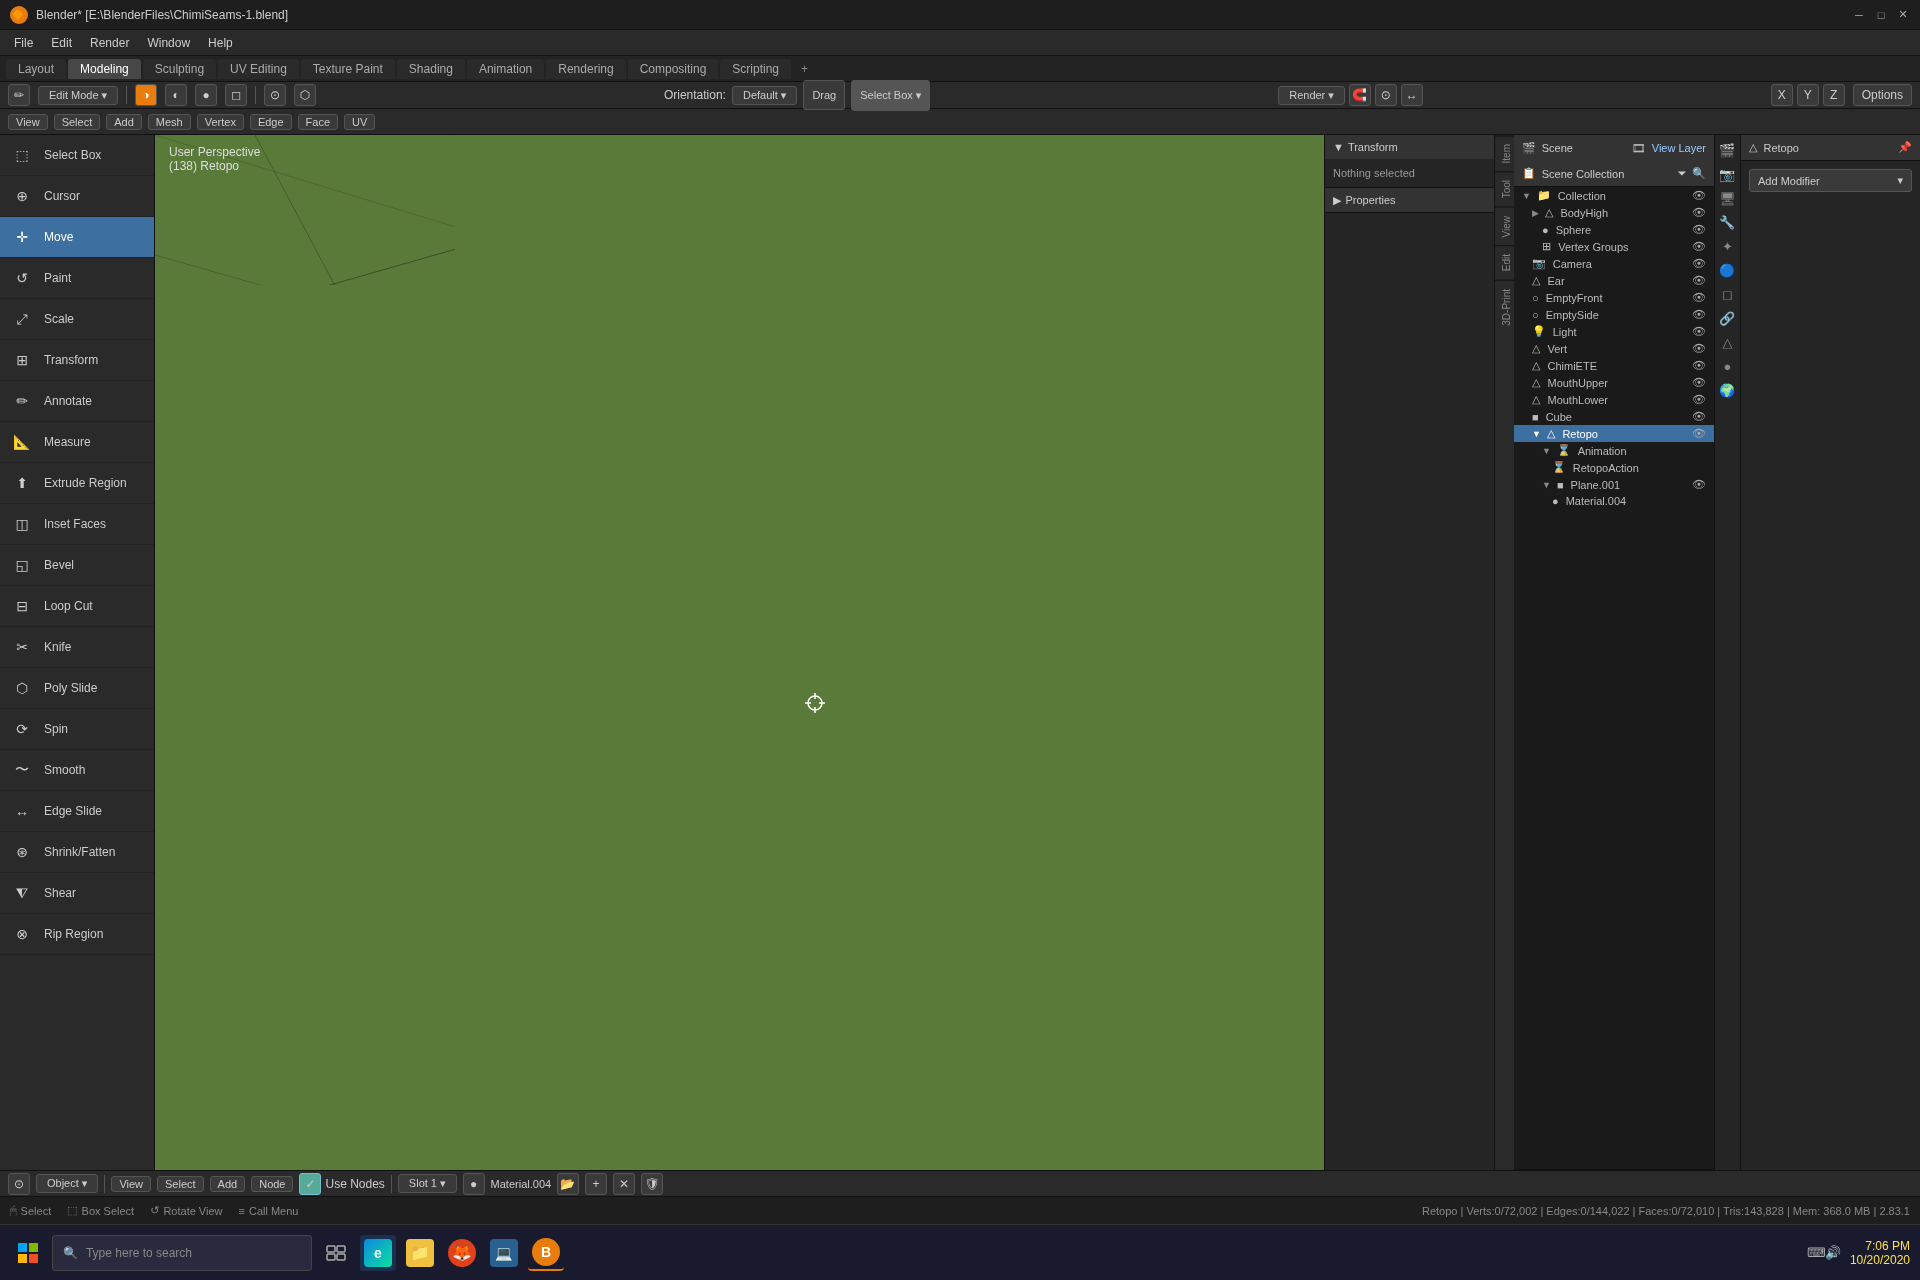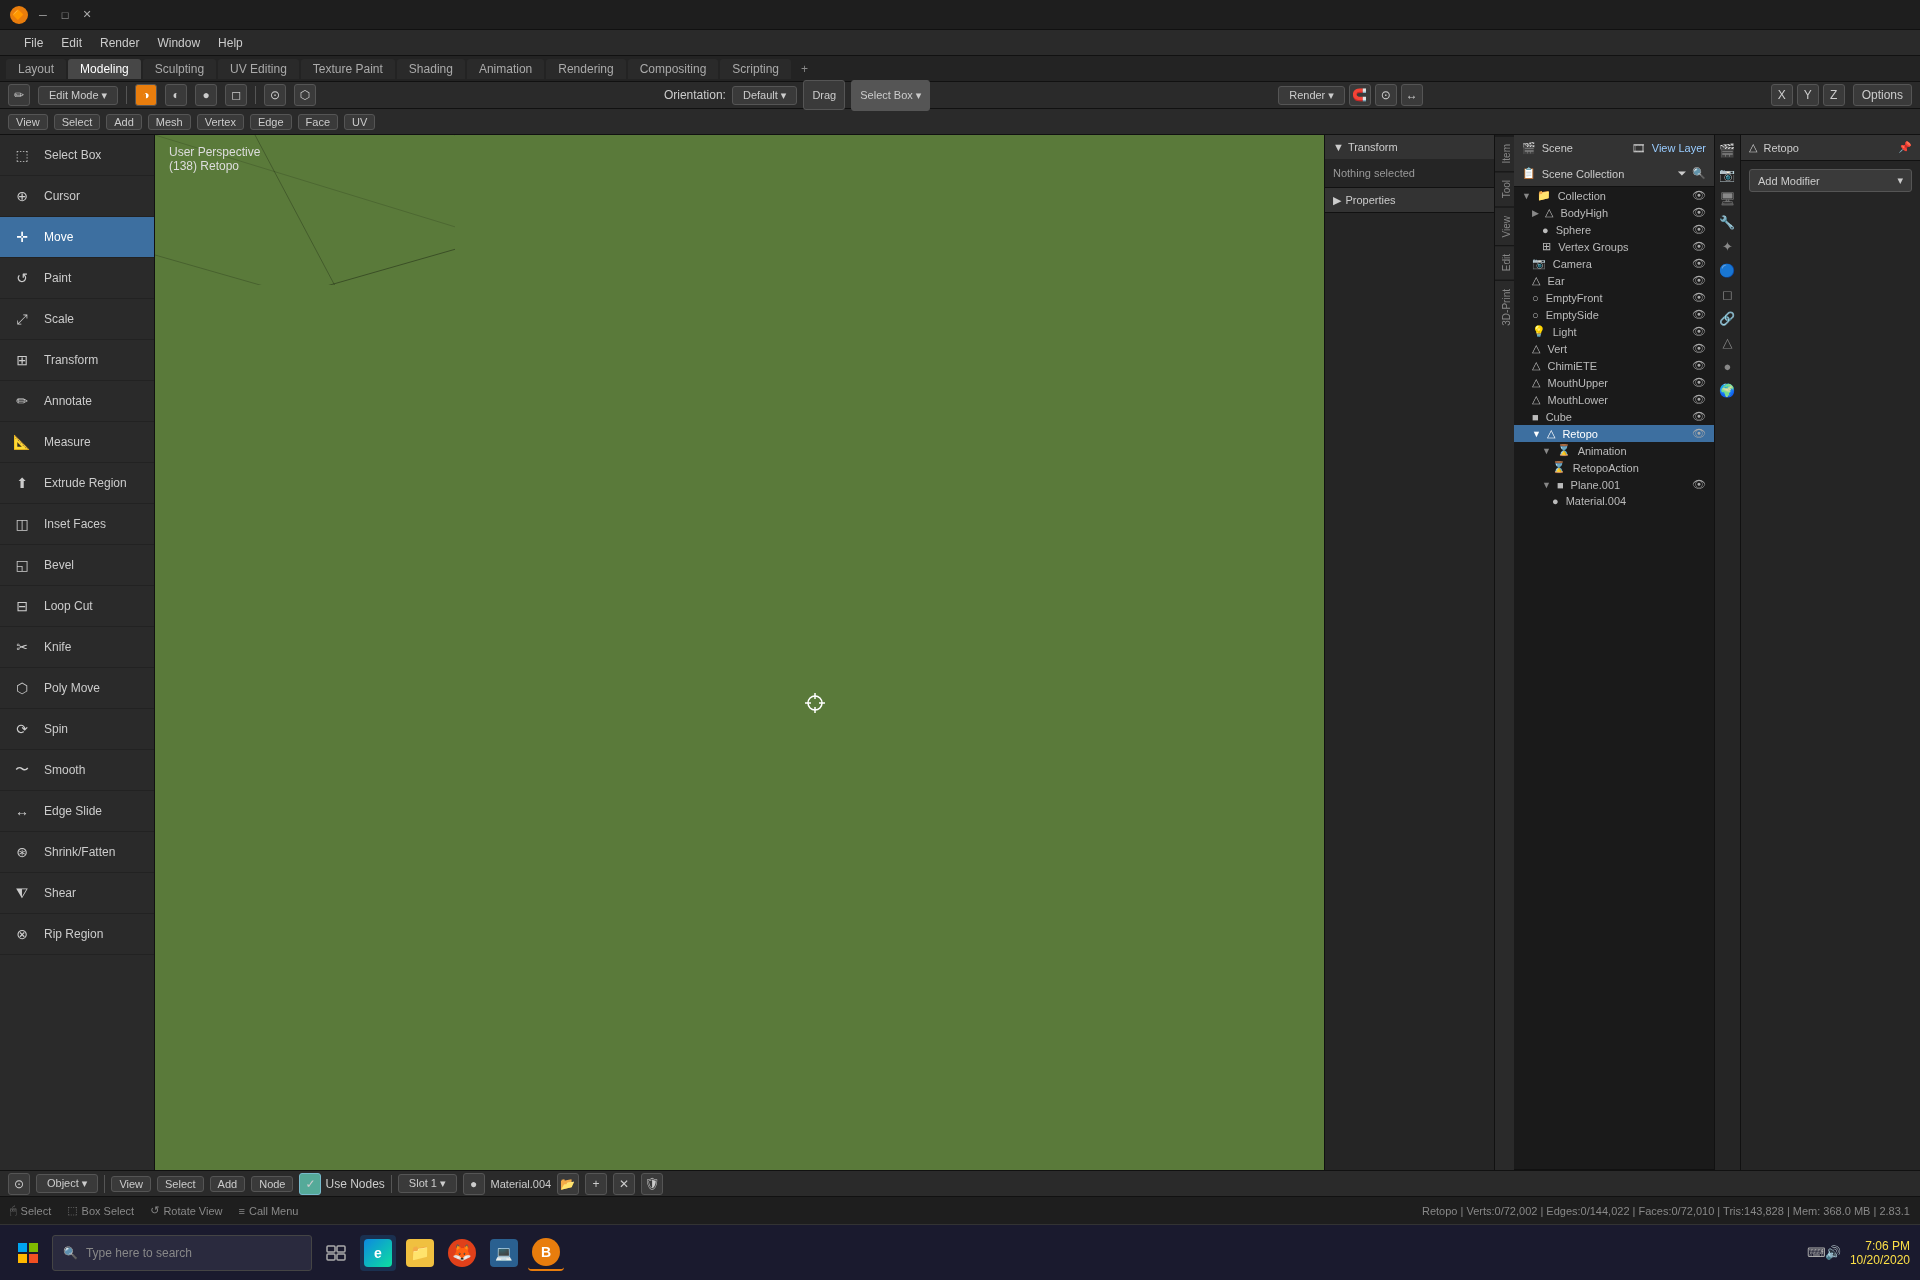--- a/index.html
+++ b/index.html
@@ -55,21 +55,21 @@
       color: #aaa;
       font-size: 11px;
     }
 
     
     #menubar {
       height: 26px;
       background: #2a2a2a;
       display: flex;
       align-items: center;
-      padding: 0 16px;
+      padding: 0 6px;
       border-bottom: 1px solid #111;
       gap: 2px;
     }
     .menu-item {
       padding: 2px 8px;
       cursor: pointer;
       font-size: 12px;
       color: #ccc;
       border-radius: 3px;
     }
@@ -481,20 +481,21 @@
 
     .header-spacer { flex: 1; }
   </style>
 </head>
 <body>
 
 <div id="app">
 
   <div id="titlebar">
     <div id="titlebar-icon">🔶</div>
+    <span id="titlebar-title">Blender* [E:\BlenderFiles\ChimiSeams-1.blend]</span>
     <div id="titlebar-controls">
       <div class="title-btn">─</div>
       <div class="title-btn">□</div>
       <div class="title-btn">✕</div>
     </div>
   </div>
 
   <div id="menubar">
     <div class="menu-item">File</div>
     <div class="menu-item">Edit</div>
@@ -619,21 +620,21 @@
         <div class="tool-item">
           <div class="tool-icon">⊟</div>
           <span>Loop Cut</span>
         </div>
         <div class="tool-item">
           <div class="tool-icon">✂</div>
           <span>Knife</span>
         </div>
         <div class="tool-item">
           <div class="tool-icon">⬡</div>
-          <span>Poly Move</span>
+          <span>Poly Slide</span>
         </div>
         <div class="tool-item">
           <div class="tool-icon">⟳</div>
           <span>Spin</span>
         </div>
         <div class="tool-item">
           <div class="tool-icon">〜</div>
           <span>Smooth</span>
         </div>
         <div class="tool-item">

